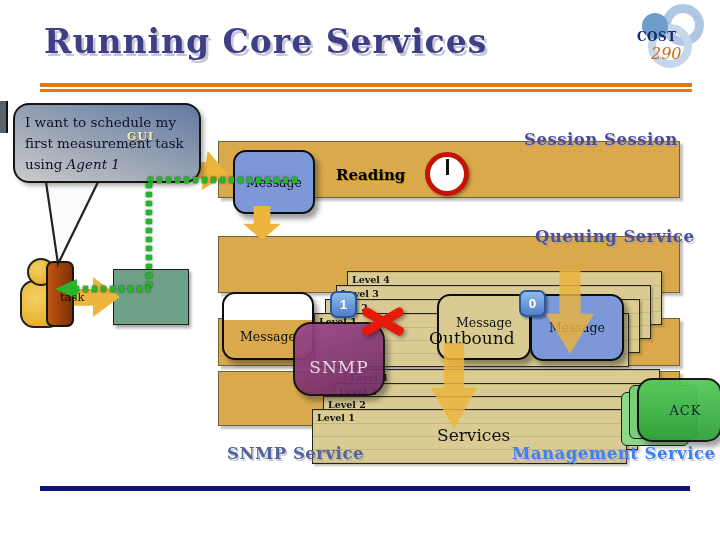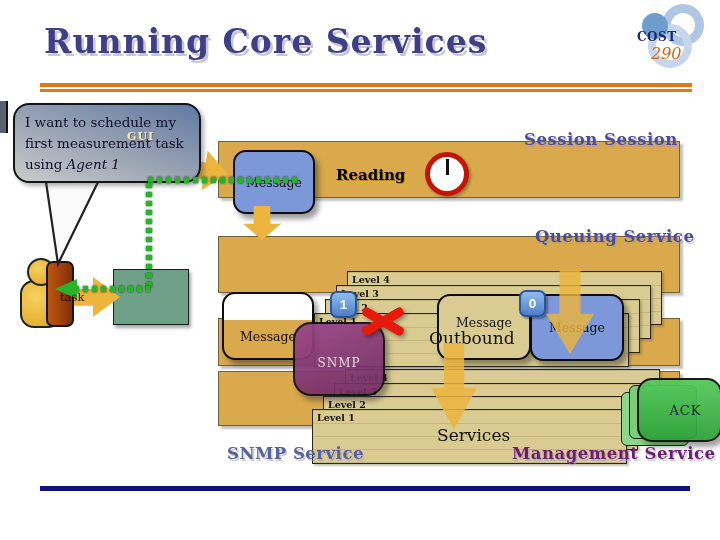--- a/index.html
+++ b/index.html
@@ -99,21 +99,21 @@
     <div class="lvl">Level 1</div>
     </div>
 
   <div class="abs msgbox" style="left:222px;top:292px;width:88px;height:64px;align-items:flex-end;
               background:linear-gradient(180deg,#ffffff 0 26px,#D9A94C 26px 100%);">
     <span style="margin-bottom:14px;">Message</span>
   </div>
 
   <div class="abs msgbox" style="left:293px;top:322px;width:88px;height:70px;border-radius:18px;opacity:.93;
               background:linear-gradient(160deg,#9A4489,#6E2B62);align-items:flex-end;">
-    <span style="color:#E9DAE9;font-size:12px;margin-bottom:24px;letter-spacing:1px;">SNMP</span>
+    <span style="color:#E9DAE9;font-size:17px;margin-bottom:17px;letter-spacing:1px;">SNMP</span>
   </div>
 
   <div class="abs badge" style="left:330px;top:291px;">1</div>
   <div class="abs" style="left:360px;top:300px;width:46px;height:42px;filter:drop-shadow(2px 2px 2px rgba(0,0,0,.4));">
     <div class="xbar" style="transform:rotate(30deg);"></div>
     <div class="xbar" style="transform:rotate(-30deg);"></div>
   </div>
 
   <div class="abs msgbox" style="left:437px;top:294px;width:90px;height:62px;background:#D9CB91;">
     <span style="margin-bottom:10px;">Message</span>
@@ -133,21 +133,21 @@
   <div class="abs" style="left:621px;top:392px;width:66px;height:52px;background:#8BD88B;border:1.5px solid #1a1a1a;border-radius:6px;"></div>
   <div class="abs" style="left:629px;top:385px;width:66px;height:52px;background:#7ACE7A;border:1.5px solid #1a1a1a;border-radius:6px;"></div>
   <div class="abs msgbox" style="left:637px;top:378px;width:81px;height:60px;border-radius:15px;opacity:.95;
               background:linear-gradient(180deg,#55C95B,#2FA13A);">
     <span style="color:#14143C;font-size:13px;margin-left:12px;letter-spacing:1px;">ACK</span>
   </div>
 
   <div class="abs" style="left:437px;top:425px;font-size:17px;color:#111;">Services</div>
 
   <div class="abs svc-label" style="left:227px;top:444px;color:#56629A;">SNMP Service</div>
-  <div class="abs svc-label" style="left:512px;top:444px;color:#701a75;">Management Service</div>
+  <div class="abs svc-label" style="left:512px;top:444px;color:#3b82f6;">Management Service</div>
 
   <div class="abs" style="left:40px;top:486px;width:650px;height:5px;background:#12127E;"></div>
 
   <div class="abs" style="left:113px;top:269px;width:74px;height:54px;background:#6FA188;border:1.5px solid #1d1d1d;
               box-shadow:2px 3px 3px rgba(0,0,0,.35);"></div>
 
   <div class="abs arrR" style="left:60px;top:277px;width:60px;height:40px;"></div>
 
   <div class="abs" style="left:18px;top:255px;width:56px;height:72px;">
     <div class="abs" style="left:2px;top:25px;width:38px;height:44px;border-radius:14px;border:2px solid #222;

